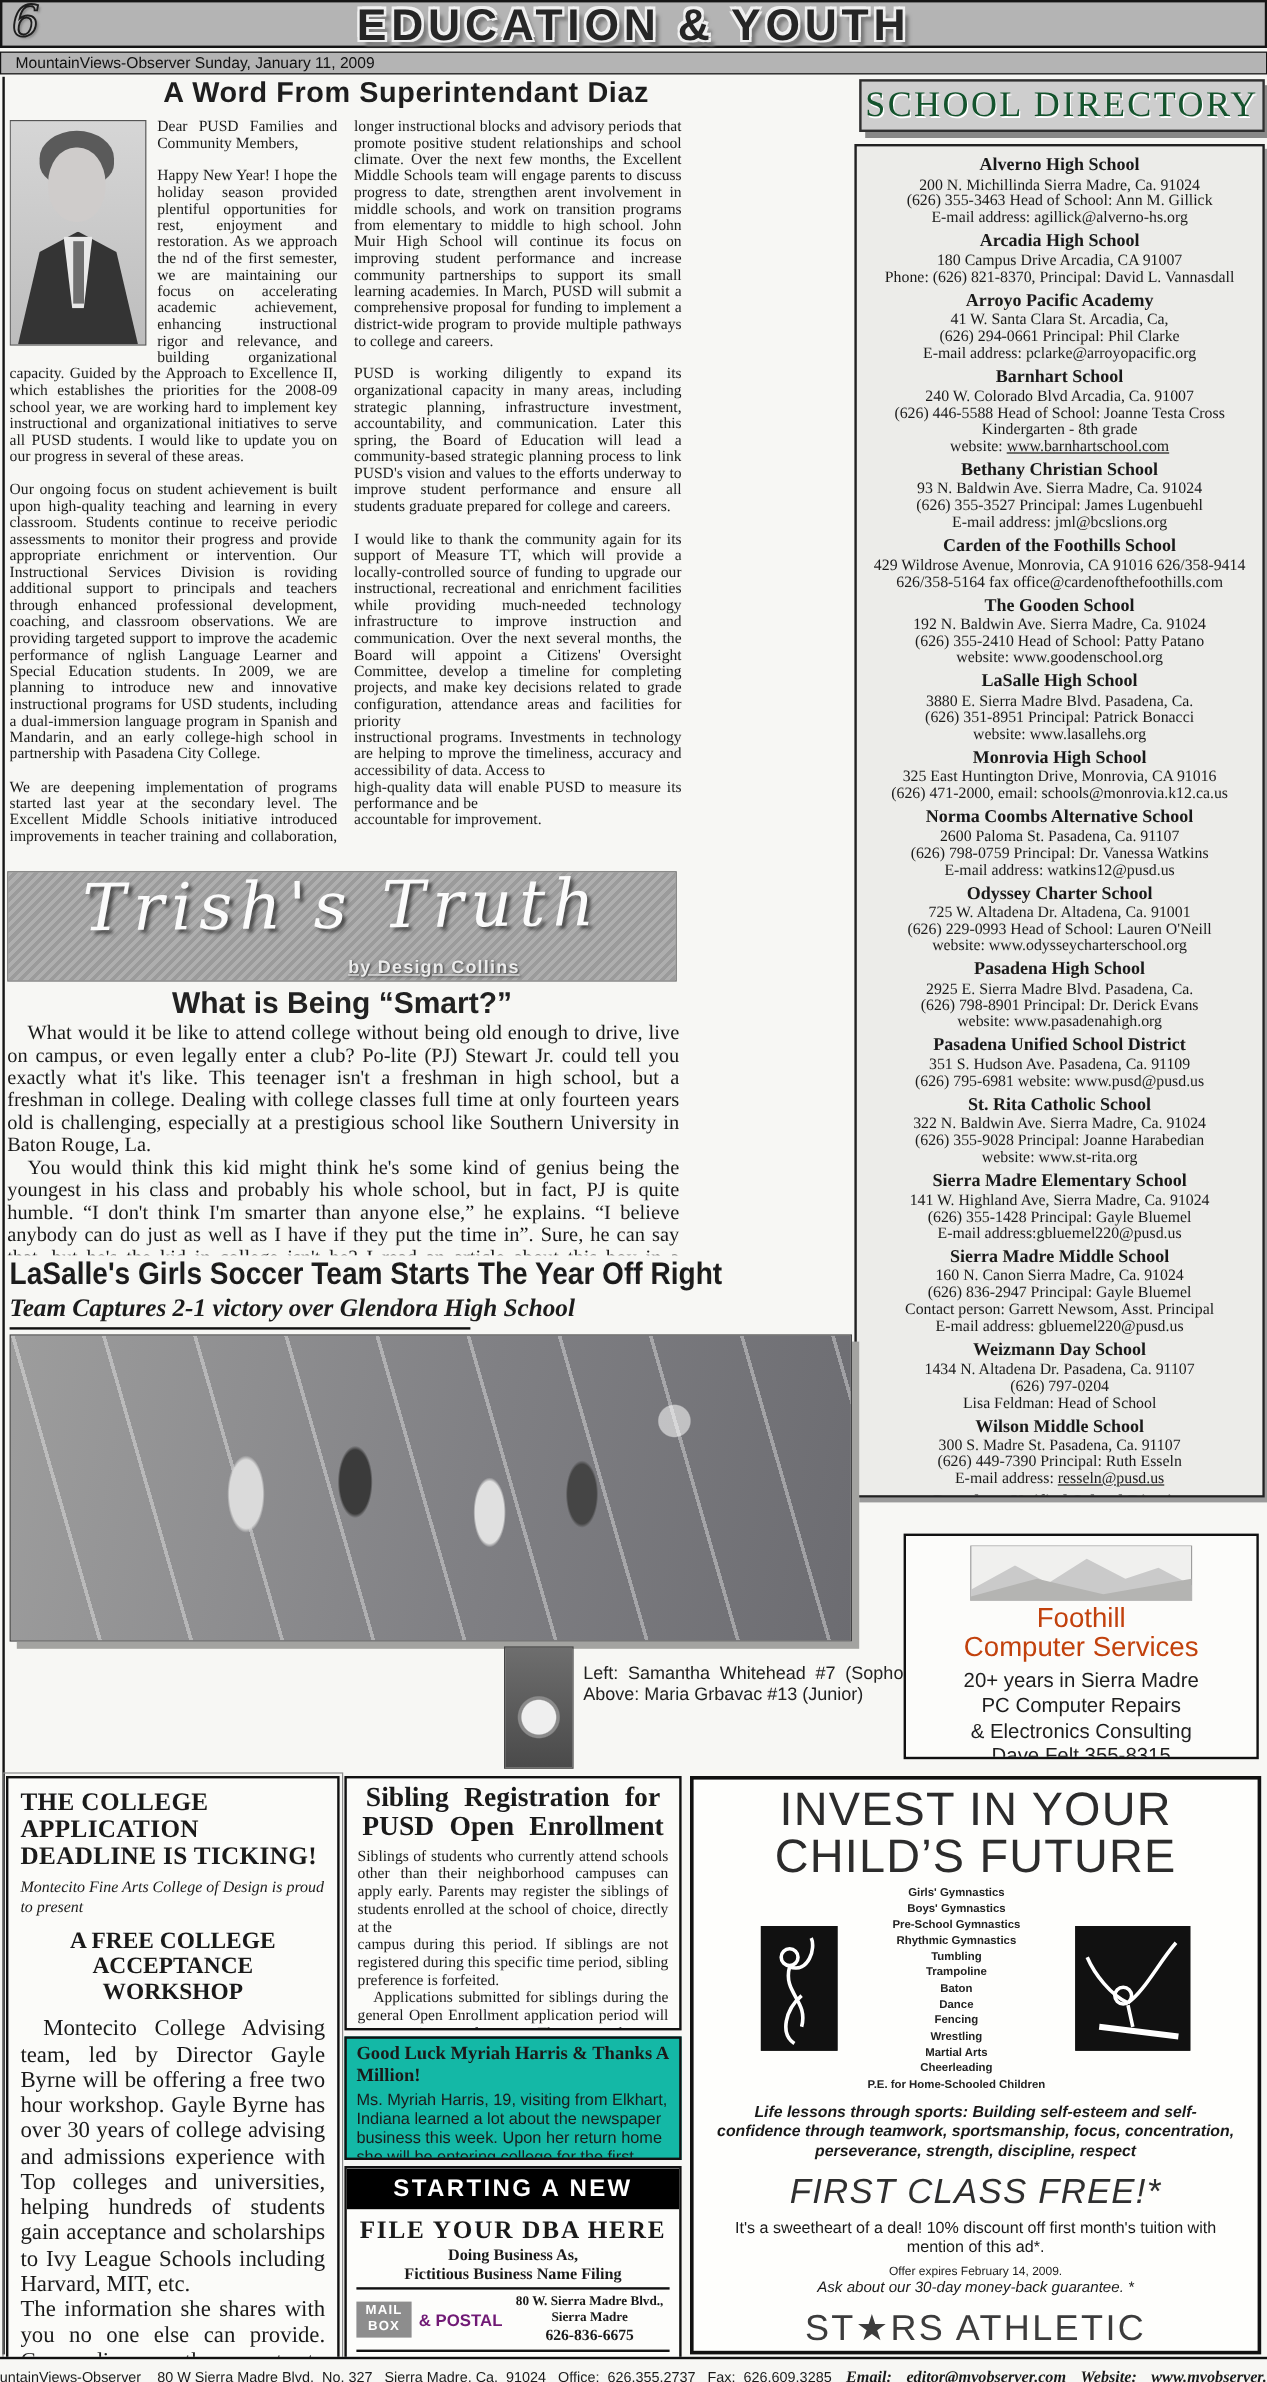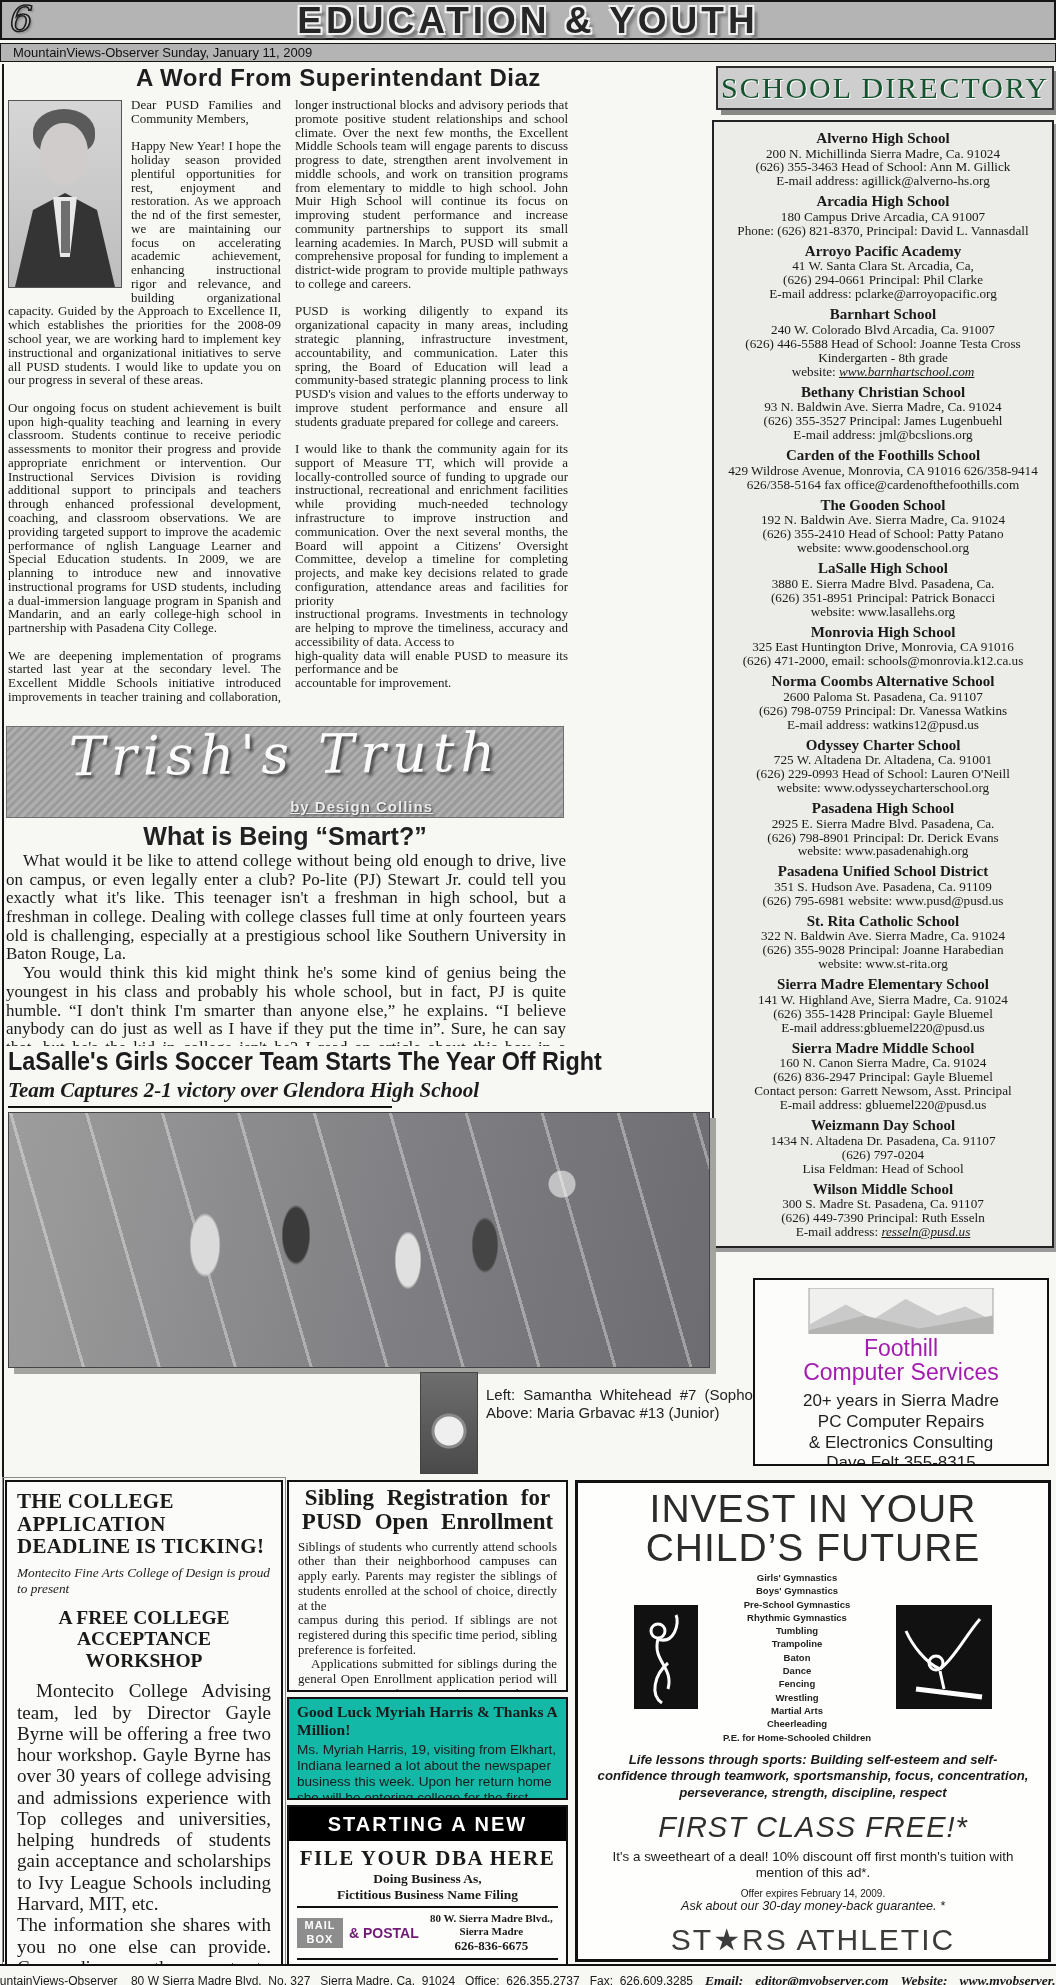--- a/index.html
+++ b/index.html
@@ -38,21 +38,21 @@
   
   #dir-title{left:716px;top:66px;width:338px;height:44px;background:#cecece;border:2px solid #2f2f2f;
              box-shadow:5px 5px 0 rgba(45,45,45,.55);font:30px "Liberation Serif",serif;color:#14532d;
              letter-spacing:2px;text-align:center;line-height:40px;text-shadow:1px 1px 0 #fff;}
   #dir-box{left:712px;top:120px;width:342px;height:1128px;background:#ecece9;border:2px solid #222;
            box-shadow:4px 4px 0 #9a9a9a;padding:8px 6px;overflow:hidden;}
   .school{margin-bottom:5px;text-align:center;}
   .school .nm{font-weight:bold;font-size:15px;line-height:1.1;}
   .school .ln{font-size:13.2px;line-height:1.06;white-space:pre-line;}
   .school .lk{font-size:13.2px;line-height:1.06;}
-  .u{text-decoration:underline;font-style:italic;}
+  .u{text-decoration:underline;}
 
   
   #trish{left:6px;top:726px;width:558px;height:92px;border:1px solid #6f6f6f;
          background:repeating-linear-gradient(135deg,#aeaeae 0 3px,#9b9b9b 3px 6px);overflow:hidden;}
   #trish-t{position:absolute;left:0;right:0;top:-4px;text-align:center;font:italic 54px "DejaVu Serif",serif;
            letter-spacing:6px;color:#fbfbfb;text-shadow:3px 3px 3px rgba(20,20,20,.6);transform:rotate(-.6deg);}
   #trish-by{position:absolute;right:130px;bottom:2px;font:bold 15px "Liberation Sans",sans-serif;color:#ececec;
             text-decoration:underline;text-shadow:1px 1px 2px #3c3c3c;letter-spacing:1px;}
 
   #smart-hd{left:6px;top:822px;width:558px;text-align:center;font:bold 25px "Liberation Sans",sans-serif;color:#222;}
@@ -74,21 +74,21 @@
       linear-gradient(100deg,#9d9d9d,#808084 55%,#6c6c71);}
   #soc-ball{left:420px;top:1372px;width:58px;height:102px;border:1px solid #444;
     background:radial-gradient(circle at 50% 58%, #efefef 0 14px, #8a8a8a 15px 17px, rgba(0,0,0,0) 18px),
                linear-gradient(#6e6e6e,#4a4a4a);}
   #soc-cap{left:486px;top:1386px;width:306px;font:15px/1.22 "Liberation Sans",sans-serif;text-align:justify;color:#222;}
 
   
   #foothill{left:753px;top:1278px;width:296px;height:188px;border:2px solid #111;background:#fcfcfa;
             text-align:center;overflow:hidden;}
   #fh-img{width:198px;height:46px;margin:8px auto 2px;display:block;}
-  .fh-name{font:23px/1.05 "Liberation Sans",sans-serif;color:#a21caf;}
+  .fh-name{font:23px/1.05 "Liberation Sans",sans-serif;color:#c2410c;}
   #fh-body{margin-top:7px;font:17px/1.22 "Liberation Sans",sans-serif;color:#1e1e1e;}
 
   
   #college{left:5px;top:1480px;width:278px;height:494px;border:2px solid #111;outline:1px solid #8a8a8a;
            outline-offset:2px;background:#fbfbf9;padding:8px 10px;overflow:hidden;}
   #col-hd{font:bold 21px/1.08 "Liberation Serif",serif;letter-spacing:.3px;white-space:pre-line;}
   #col-pres{font:italic 13.3px "Liberation Serif",serif;margin-top:7px;}
   #col-title{font:bold 19.5px/1.1 "Liberation Serif",serif;text-align:center;margin-top:10px;white-space:pre-line;}
   #col-body{font-size:19px;line-height:1.12;text-align:justify;margin-top:9px;white-space:pre-line;}
   #col-inc{font:bold italic 15px "Liberation Serif",serif;margin-top:8px;}

